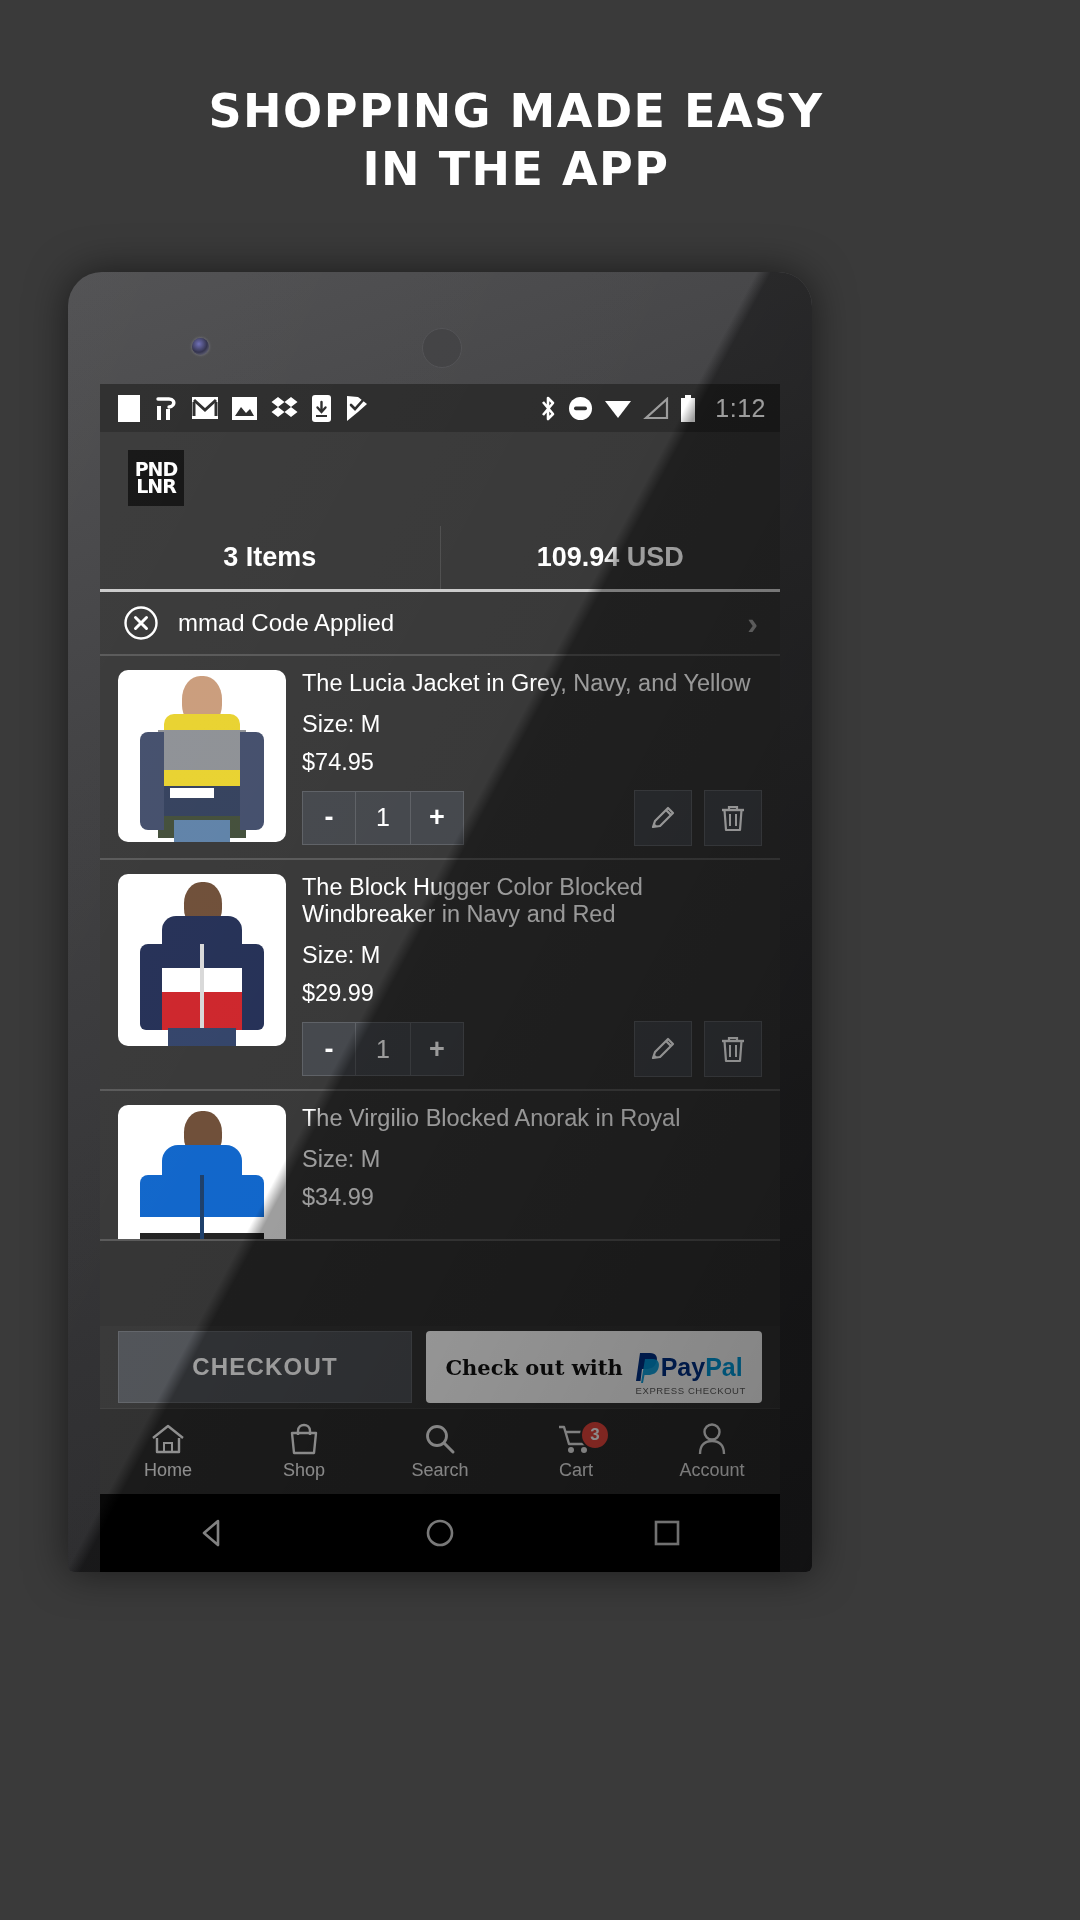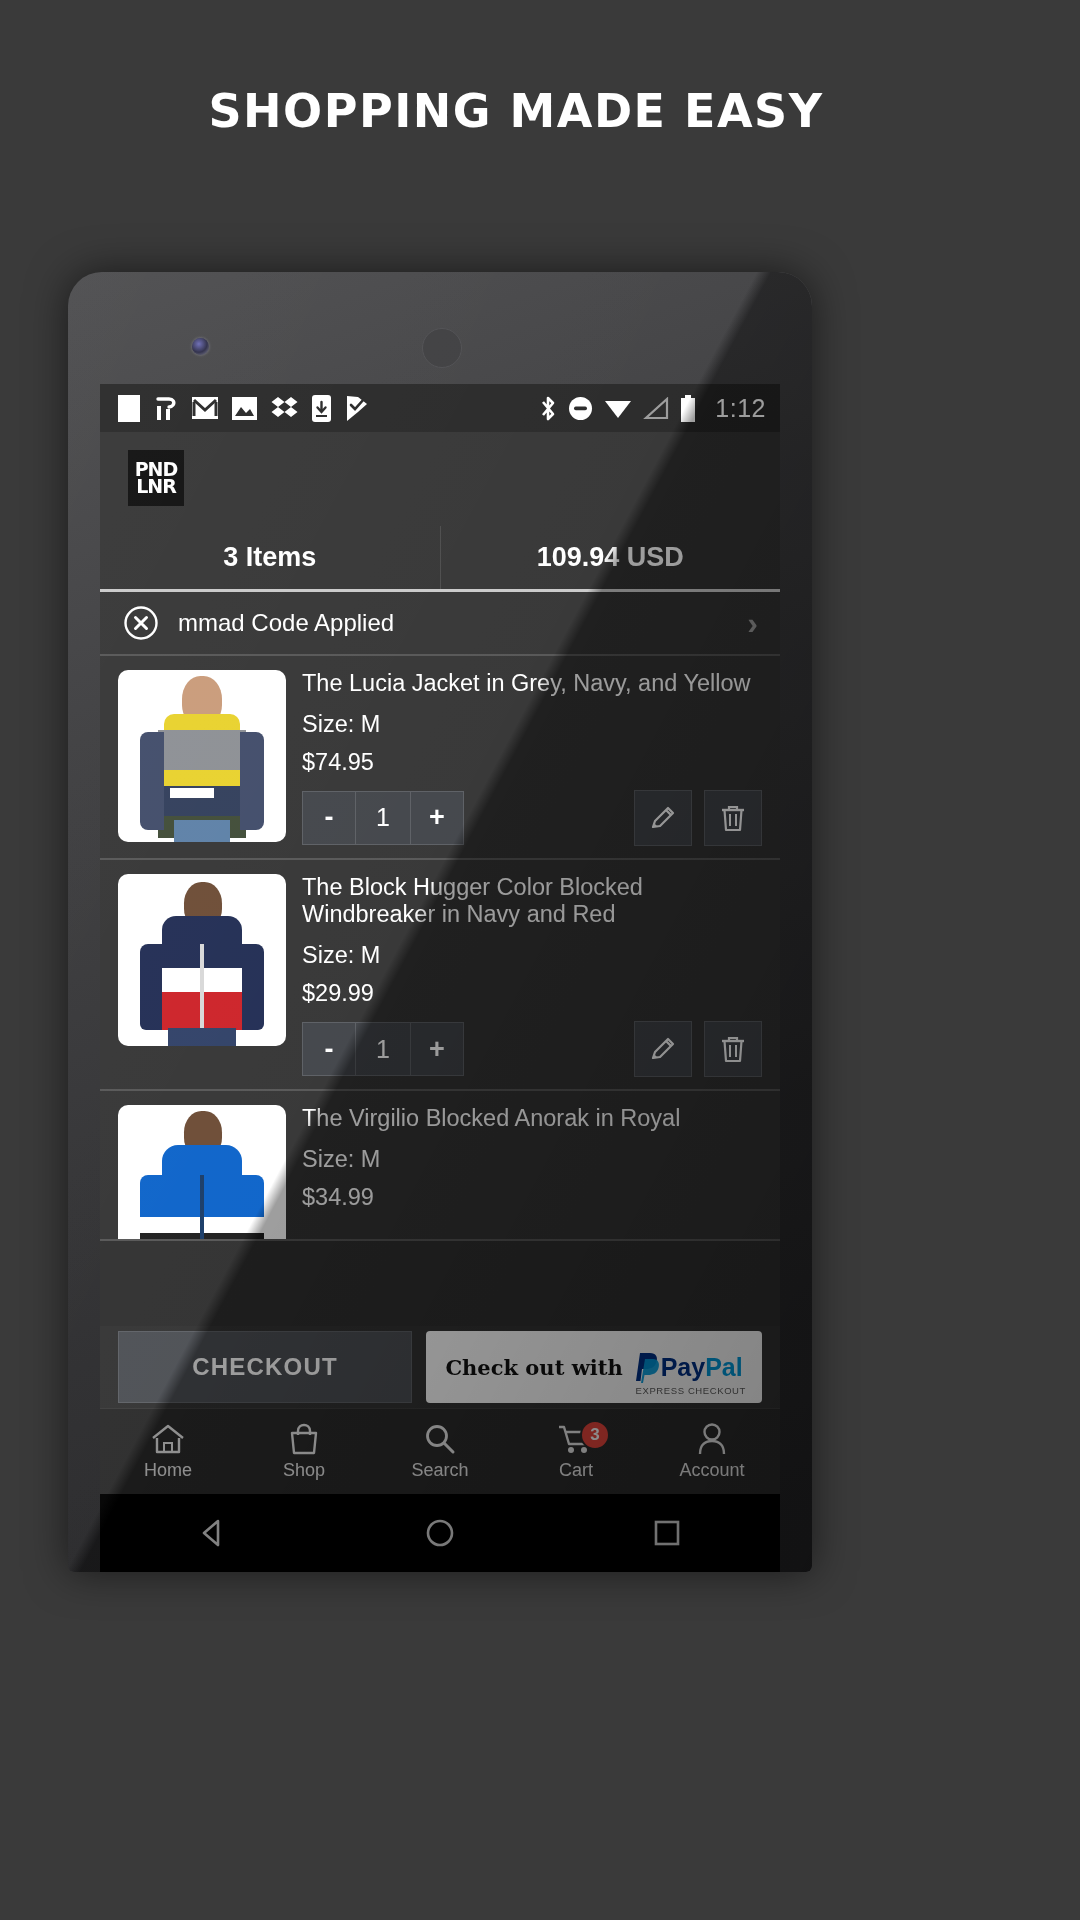--- a/index.html
+++ b/index.html
@@ -201,20 +201,21 @@
     z-index:5;
   }
   .android-nav svg { display:block; }
   .hide { overflow:hidden; }
 </style>
 </head>
 <body>
 
 <div class="headline">
   <span>SHOPPING MADE EASY</span>
+  <span class="l2">IN THE APP</span>
 </div>
 
 <div class="phone">
   <div class="phone-top">
     <div class="cam"></div>
     <div class="speaker"></div>
   </div>
 
   <div class="screen" style="left:32px;">
 

